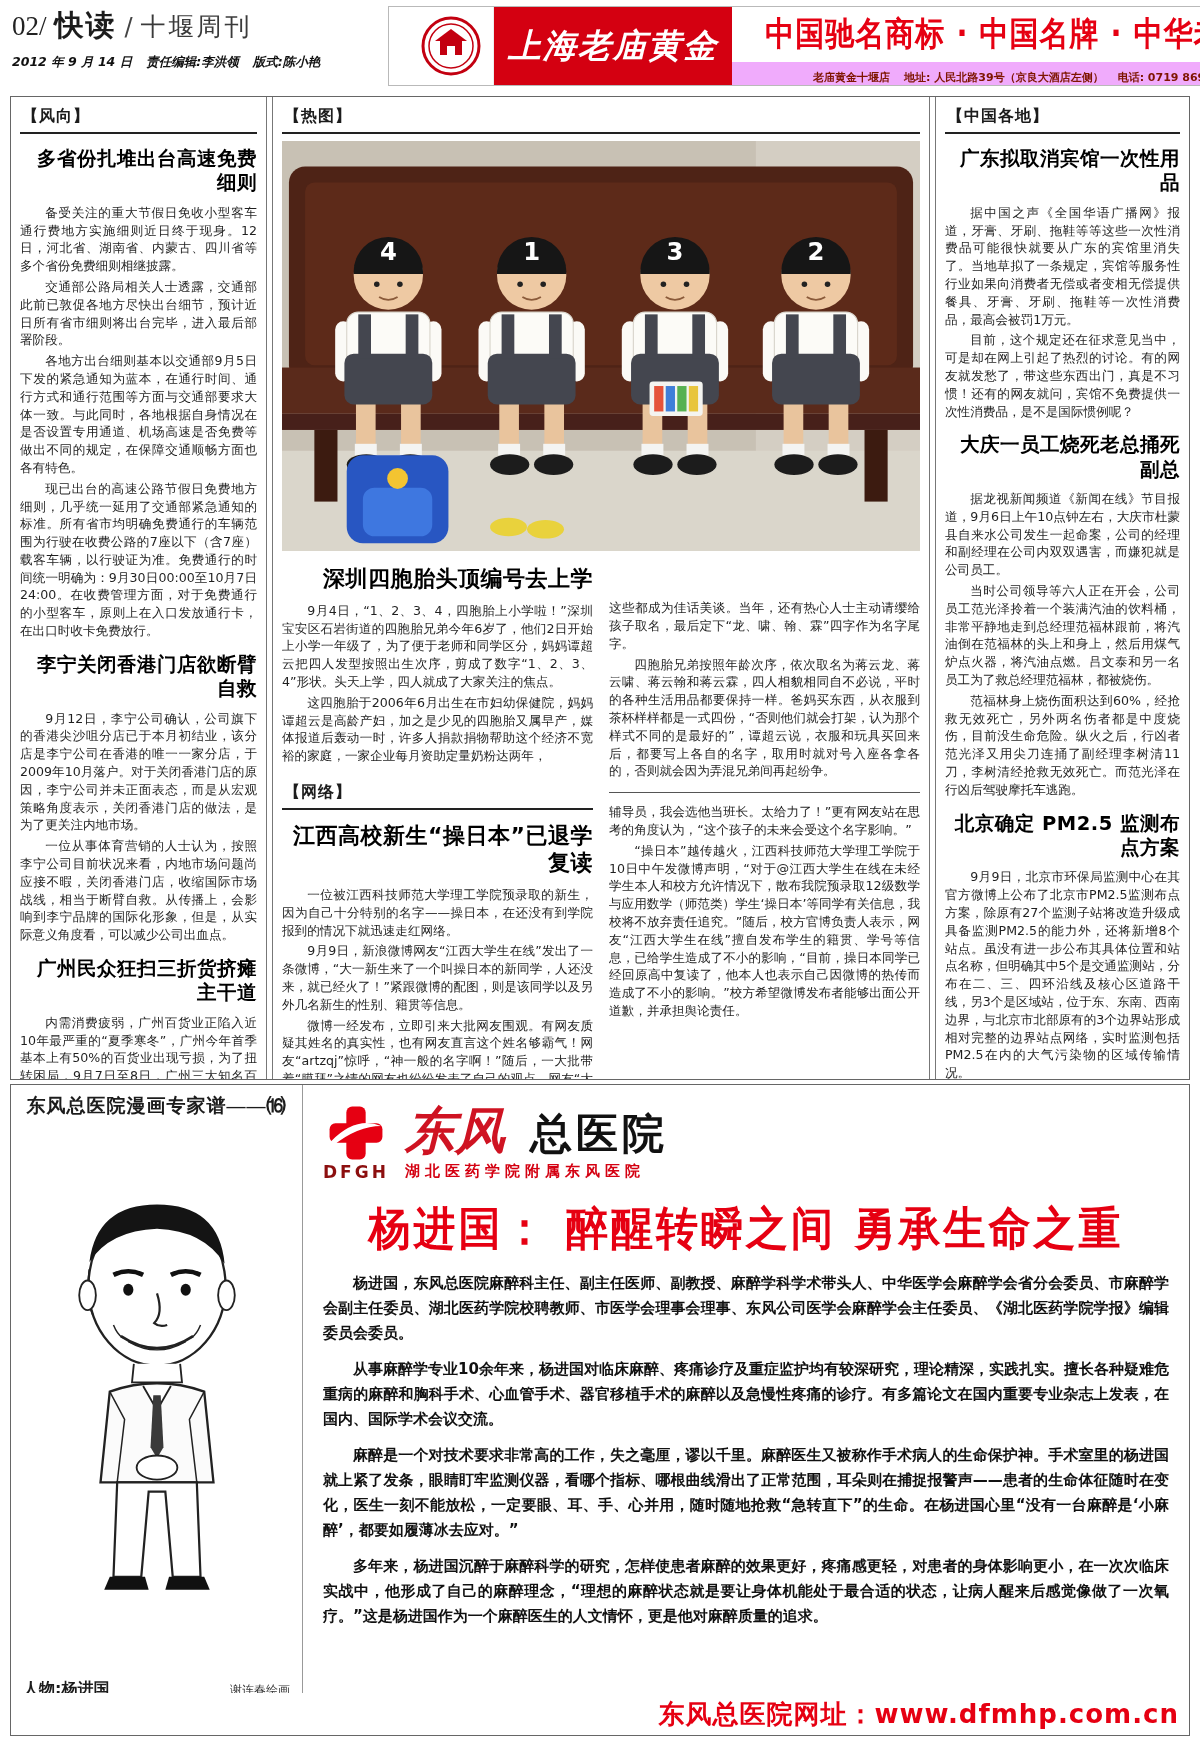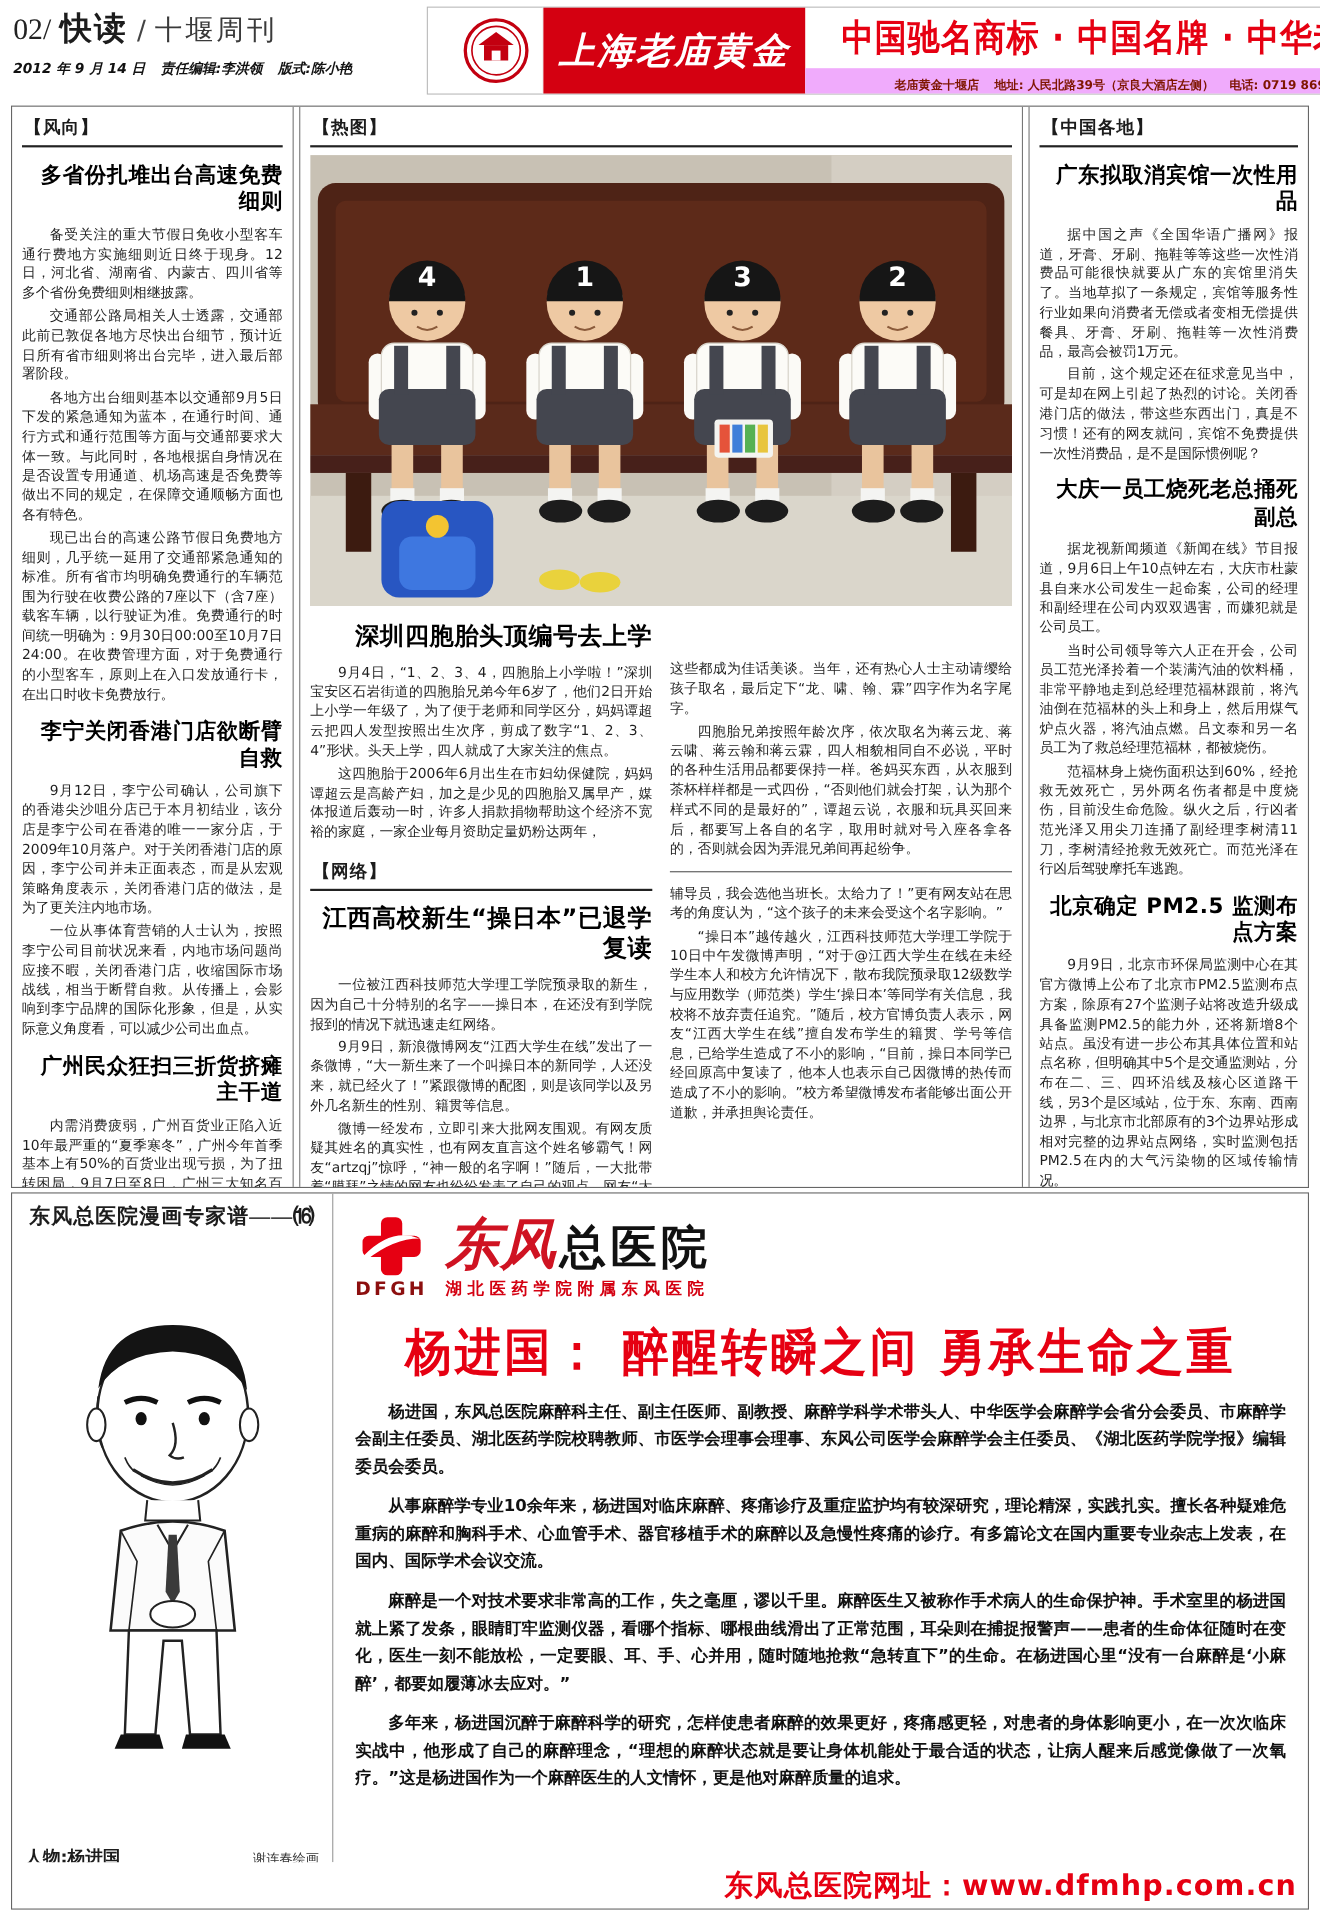--- a/index.html
+++ b/index.html
@@ -54,21 +54,21 @@
   .cartoon-art{flex:1;width:100%;display:flex;align-items:center;justify-content:center;}
   .cartoon-footer{width:100%;display:flex;align-items:baseline;justify-content:space-between;padding:0 4px;box-sizing:border-box;}
   .person-label{font-size:16px;font-weight:900;}
   .artist-label{font-size:12px;color:#333;}
 
   .ad{flex:1;min-width:0;padding:12px 20px 0;overflow:hidden;}
   .ad-logo-row{display:flex;align-items:flex-end;gap:16px;height:84px;}
   .logo-stack{display:flex;flex-direction:column;align-items:center;line-height:1;}
   .dfgh{color:#8c0f0f;font-weight:900;letter-spacing:3px;font-size:17px;margin-top:2px;}
   .brand-zone{display:flex;flex-direction:column;}
-  .brand-line{display:flex;align-items:baseline;gap:4px;line-height:1;}
+  .brand-line{display:flex;align-items:baseline;gap:25px;line-height:1;}
   .brand-script{color:#cf1322;font-family:"Liberation Serif","DejaVu Serif",serif;font-style:italic;font-weight:900;font-size:50px;}
   .brand-rest{color:#111;font-weight:900;font-size:42px;letter-spacing:4px;}
   .hospital-sub{margin-top:6px;color:#d40011;font-weight:800;font-size:15px;letter-spacing:5px;}
   .ad-headline{color:#e60012;font-size:42px;font-weight:900;letter-spacing:3px;text-align:center;margin:20px 0 14px;white-space:nowrap;transform:scaleY(1.08);}
   .ad-body p{font-size:15px;line-height:25px;font-weight:600;text-indent:2em;text-align:justify;color:#111;margin:0 0 11px;}
   .site-bar{height:42px;display:flex;align-items:center;justify-content:flex-end;padding-right:10px;}
   .site{color:#e60012;font-size:26px;font-weight:900;letter-spacing:1px;}
 </style>
 </head>
 <body>
@@ -246,21 +246,21 @@
 
     <div class="vrule"></div>
 
     <section class="col col-right">
       <div class="section-label">【中国各地】</div>
 
       <article>
         <h2 class="art-title">广东拟取消宾馆一次性用品</h2>
         <div class="body">
           <p>据中国之声《全国华语广播网》报道，牙膏、牙刷、拖鞋等等这些一次性消费品可能很快就要从广东的宾馆里消失了。当地草拟了一条规定，宾馆等服务性行业如果向消费者无偿或者变相无偿提供餐具、牙膏、牙刷、拖鞋等一次性消费品，最高会被罚1万元。</p>
-          <p>目前，这个规定还在征求意见当中，可是却在网上引起了热烈的讨论。关闭香港门店的做法，带这些东西出门，真是不习惯！还有的网友就问，宾馆不免费提供一次性消费品，是不是国际惯例呢？</p>
+          <p>目前，这个规定还在征求意见当中，可是却在网上引起了热烈的讨论。有的网友就发愁了，带这些东西出门，真是不习惯！还有的网友就问，宾馆不免费提供一次性消费品，是不是国际惯例呢？</p>
         </div>
       </article>
 
       <article>
         <h2 class="art-title">大庆一员工烧死老总捅死副总</h2>
         <div class="body">
           <p>据龙视新闻频道《新闻在线》节目报道，9月6日上午10点钟左右，大庆市杜蒙县自来水公司发生一起命案，公司的经理和副经理在公司内双双遇害，而嫌犯就是公司员工。</p>
           <p>当时公司领导等六人正在开会，公司员工范光泽拎着一个装满汽油的饮料桶，非常平静地走到总经理范福林跟前，将汽油倒在范福林的头上和身上，然后用煤气炉点火器，将汽油点燃。吕文泰和另一名员工为了救总经理范福林，都被烧伤。</p>
           <p>范福林身上烧伤面积达到60%，经抢救无效死亡，另外两名伤者都是中度烧伤，目前没生命危险。纵火之后，行凶者范光泽又用尖刀连捅了副经理李树清11刀，李树清经抢救无效死亡。而范光泽在行凶后驾驶摩托车逃跑。</p>
         </div>

